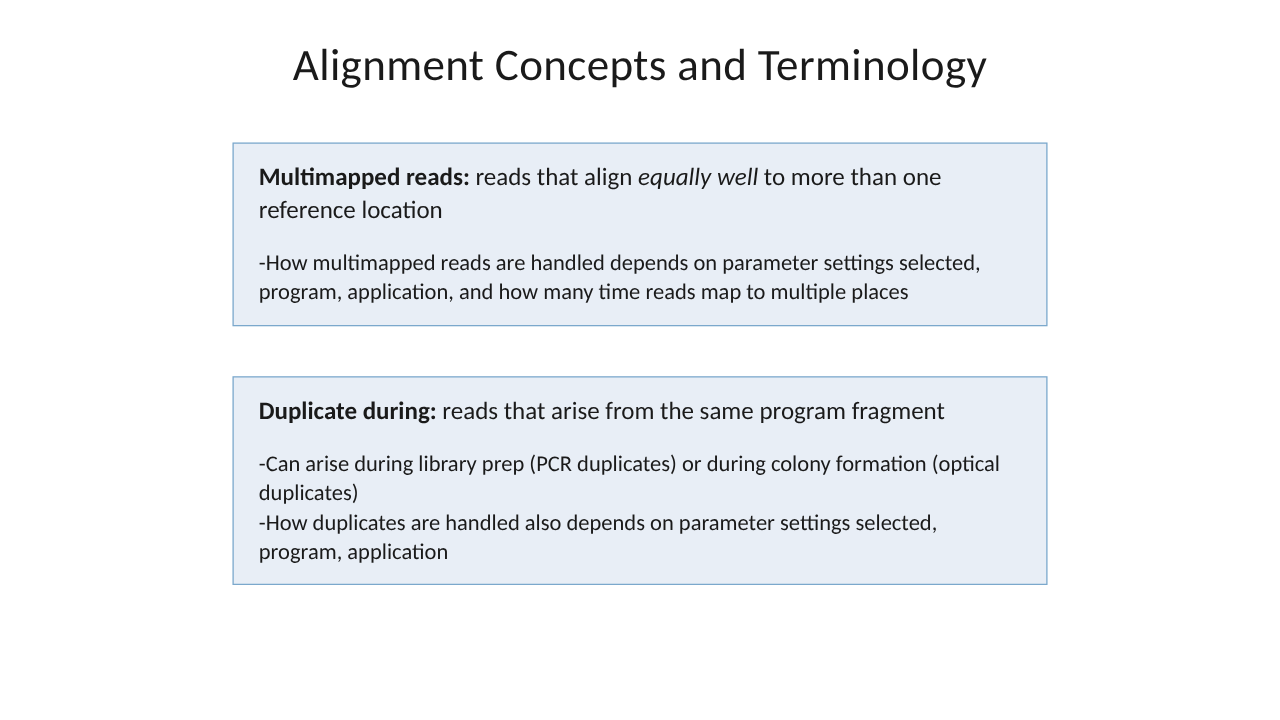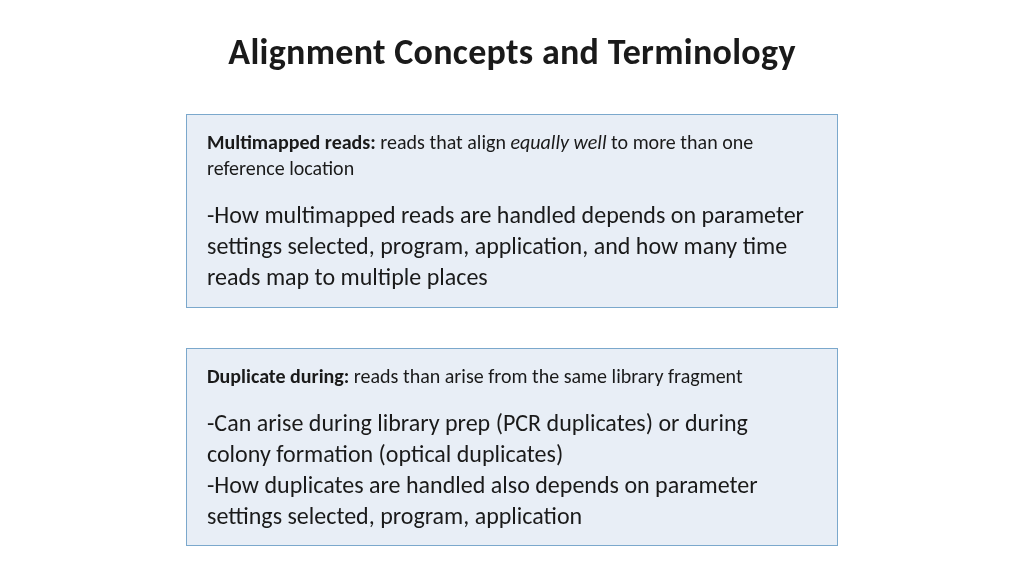--- a/index.html
+++ b/index.html
@@ -15,21 +15,21 @@
       overflow: hidden;
     }
     .slide {
       width: 100%;
       height: 100%;
       padding: 30px 0 0 0;
       position: relative;
     }
     .title {
       font-size: 36px;
-      font-weight: 700;
+      font-weight: 400;
       color: #1a1a1a;
       text-align: center;
       margin-bottom: 40px;
       letter-spacing: 0.3px;
     }
     .box {
       background: #e8eef6;
       border: 1px solid #7ba8cc;
       margin: 11px auto;
       padding: 14px 20px 14px 20px;
@@ -44,21 +44,21 @@
       line-height: 1.3;
       margin-bottom: 18px;
     }
     .term {
       font-weight: 700;
     }
     .italic {
       font-style: italic;
     }
     .detail {
-      font-size: 24px;
+      font-size: 18px;
       color: #1a1a1a;
       line-height: 1.3;
     }
     .detail-line {
       display: block;
     }
   </style>
 </head>
 <body>
 
@@ -69,20 +69,20 @@
     <p class="definition">
       <span class="term">Multimapped reads:</span><span>  reads that align </span><span class="italic">equally well</span><span> to more than one reference location</span>
     </p>
     <p class="detail">
       <span class="detail-line">-How multimapped reads are handled depends on parameter settings selected, program, application, and how many time reads map to multiple places</span>
     </p>
   </div>
 
   <div class="box box-2">
     <p class="definition">
-      <span class="term">Duplicate during:</span><span>  reads than arise from the same library fragment</span>
+      <span class="term">Duplicate during:</span><span>  reads that arise from the same program fragment</span>
     </p>
     <p class="detail">
       <span class="detail-line">-Can arise during library prep (PCR duplicates) or during colony formation (optical duplicates)</span>
       <span class="detail-line">-How duplicates are handled also depends on parameter settings selected, program, application</span>
     </p>
   </div>
 </div>
 
 </body></html>

